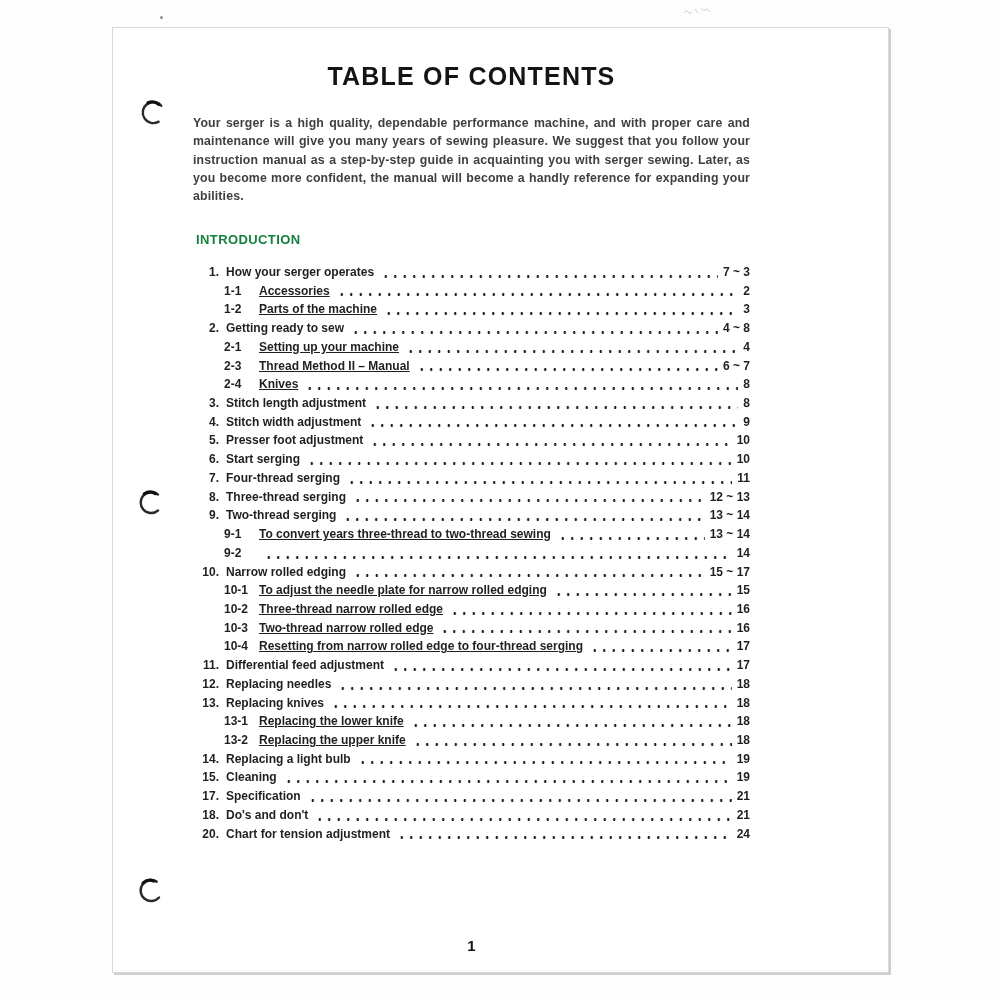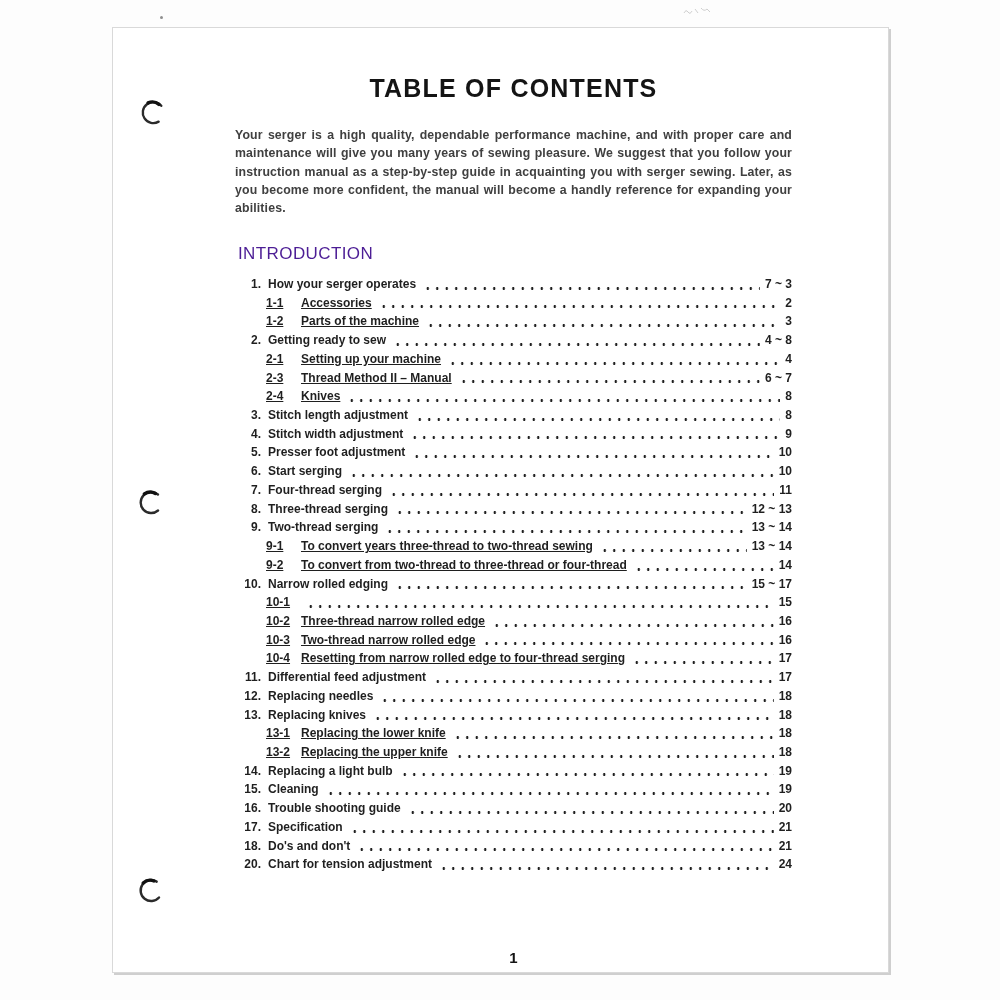--- a/index.html
+++ b/index.html
@@ -8,44 +8,44 @@
     background:#fdfdfd;
     font-family:"Liberation Sans","DejaVu Sans",sans-serif;
     color:#222;
   }
   .scan-page{
     position:absolute;left:112px;top:27px;width:775px;height:944px;
     background:#ffffff;
     border:1px solid #d9d9d9;
     box-shadow:2px 2px 0 #cfcfcf;
   }
-  .content{position:absolute;left:80px;top:16px;width:557px;height:944px;margin-left:42px;}
+  .content{position:absolute;left:80px;top:4px;width:557px;height:944px;}
   .doc-title{
     position:absolute;top:30px;left:0;width:100%;text-align:center;
     font-size:25px;font-weight:700;letter-spacing:1.2px;color:#141414;
     white-space:nowrap;
   }
   .intro{
     position:absolute;top:82px;left:0;width:100%;
     font-size:12.3px;line-height:18.3px;font-weight:700;
     text-align:justify;letter-spacing:0.15px;word-spacing:0.5px;color:#404040;
   }
   .section-heading{
     position:absolute;top:200px;left:3px;
-    font-size:17px;font-weight:400;letter-spacing:0.4px;color:#4c1d95;
+    font-size:13px;font-weight:700;letter-spacing:0.4px;color:#15803d;
   }
   .toc-list{position:absolute;top:231px;left:3px;right:0;}
   .toc-row{
     display:flex;align-items:baseline;height:18.72px;line-height:18.72px;
     font-size:12px;font-weight:700;color:#1f1f1f;white-space:nowrap;
   }
   .toc-row .num{flex:0 0 auto;width:23px;text-align:right;}
   .toc-row .label{flex:0 0 auto;margin-left:7px;}
   .toc-row.sub{padding-left:28px;}
-  .toc-row.sub .num{width:33px;text-align:left;text-decoration:underline;}
+  .toc-row.sub .num{width:33px;text-align:left;}
   .toc-row.sub .label{margin-left:2px;text-decoration:underline;}
   .leader{
     flex:1 1 auto;align-self:flex-end;height:5px;margin:0 5px 3px 7px;
     background:radial-gradient(circle,#1e1e1e 1.1px,transparent 1.5px) repeat-x left center;
     background-size:9.5px 5px;
   }
   .pageno{flex:0 0 auto;}
   .footer-pageno{
     position:absolute;top:905px;left:0;width:100%;text-align:center;
     font-size:15px;font-weight:700;color:#141414;
@@ -179,32 +179,32 @@
     <span class="pageno">13 ~ 14</span>
   </div>
         <div class="toc-row sub">
     <span class="num">9-1</span>
     <span class="label">To convert years three-thread to two-thread sewing</span>
     <span class="leader"></span>
     <span class="pageno">13 ~ 14</span>
   </div>
         <div class="toc-row sub">
     <span class="num">9-2</span>
-    <span class="label">To convert from two-thread to three-thread or four-thread</span>
     <span class="leader"></span>
     <span class="pageno">14</span>
   </div>
         <div class="toc-row">
     <span class="num">10.</span>
     <span class="label">Narrow rolled edging</span>
     <span class="leader"></span>
     <span class="pageno">15 ~ 17</span>
   </div>
         <div class="toc-row sub">
     <span class="num">10-1</span>
+    <span class="label">To adjust the needle plate for narrow rolled edging</span>
     <span class="leader"></span>
     <span class="pageno">15</span>
   </div>
         <div class="toc-row sub">
     <span class="num">10-2</span>
     <span class="label">Three-thread narrow rolled edge</span>
     <span class="leader"></span>
     <span class="pageno">16</span>
   </div>
         <div class="toc-row sub">
@@ -255,26 +255,20 @@
     <span class="leader"></span>
     <span class="pageno">19</span>
   </div>
         <div class="toc-row">
     <span class="num">15.</span>
     <span class="label">Cleaning</span>
     <span class="leader"></span>
     <span class="pageno">19</span>
   </div>
         <div class="toc-row">
-    <span class="num">16.</span>
-    <span class="label">Trouble shooting guide</span>
-    <span class="leader"></span>
-    <span class="pageno">20</span>
-  </div>
-        <div class="toc-row">
     <span class="num">17.</span>
     <span class="label">Specification</span>
     <span class="leader"></span>
     <span class="pageno">21</span>
   </div>
         <div class="toc-row">
     <span class="num">18.</span>
     <span class="label">Do's and don't</span>
     <span class="leader"></span>
     <span class="pageno">21</span>

